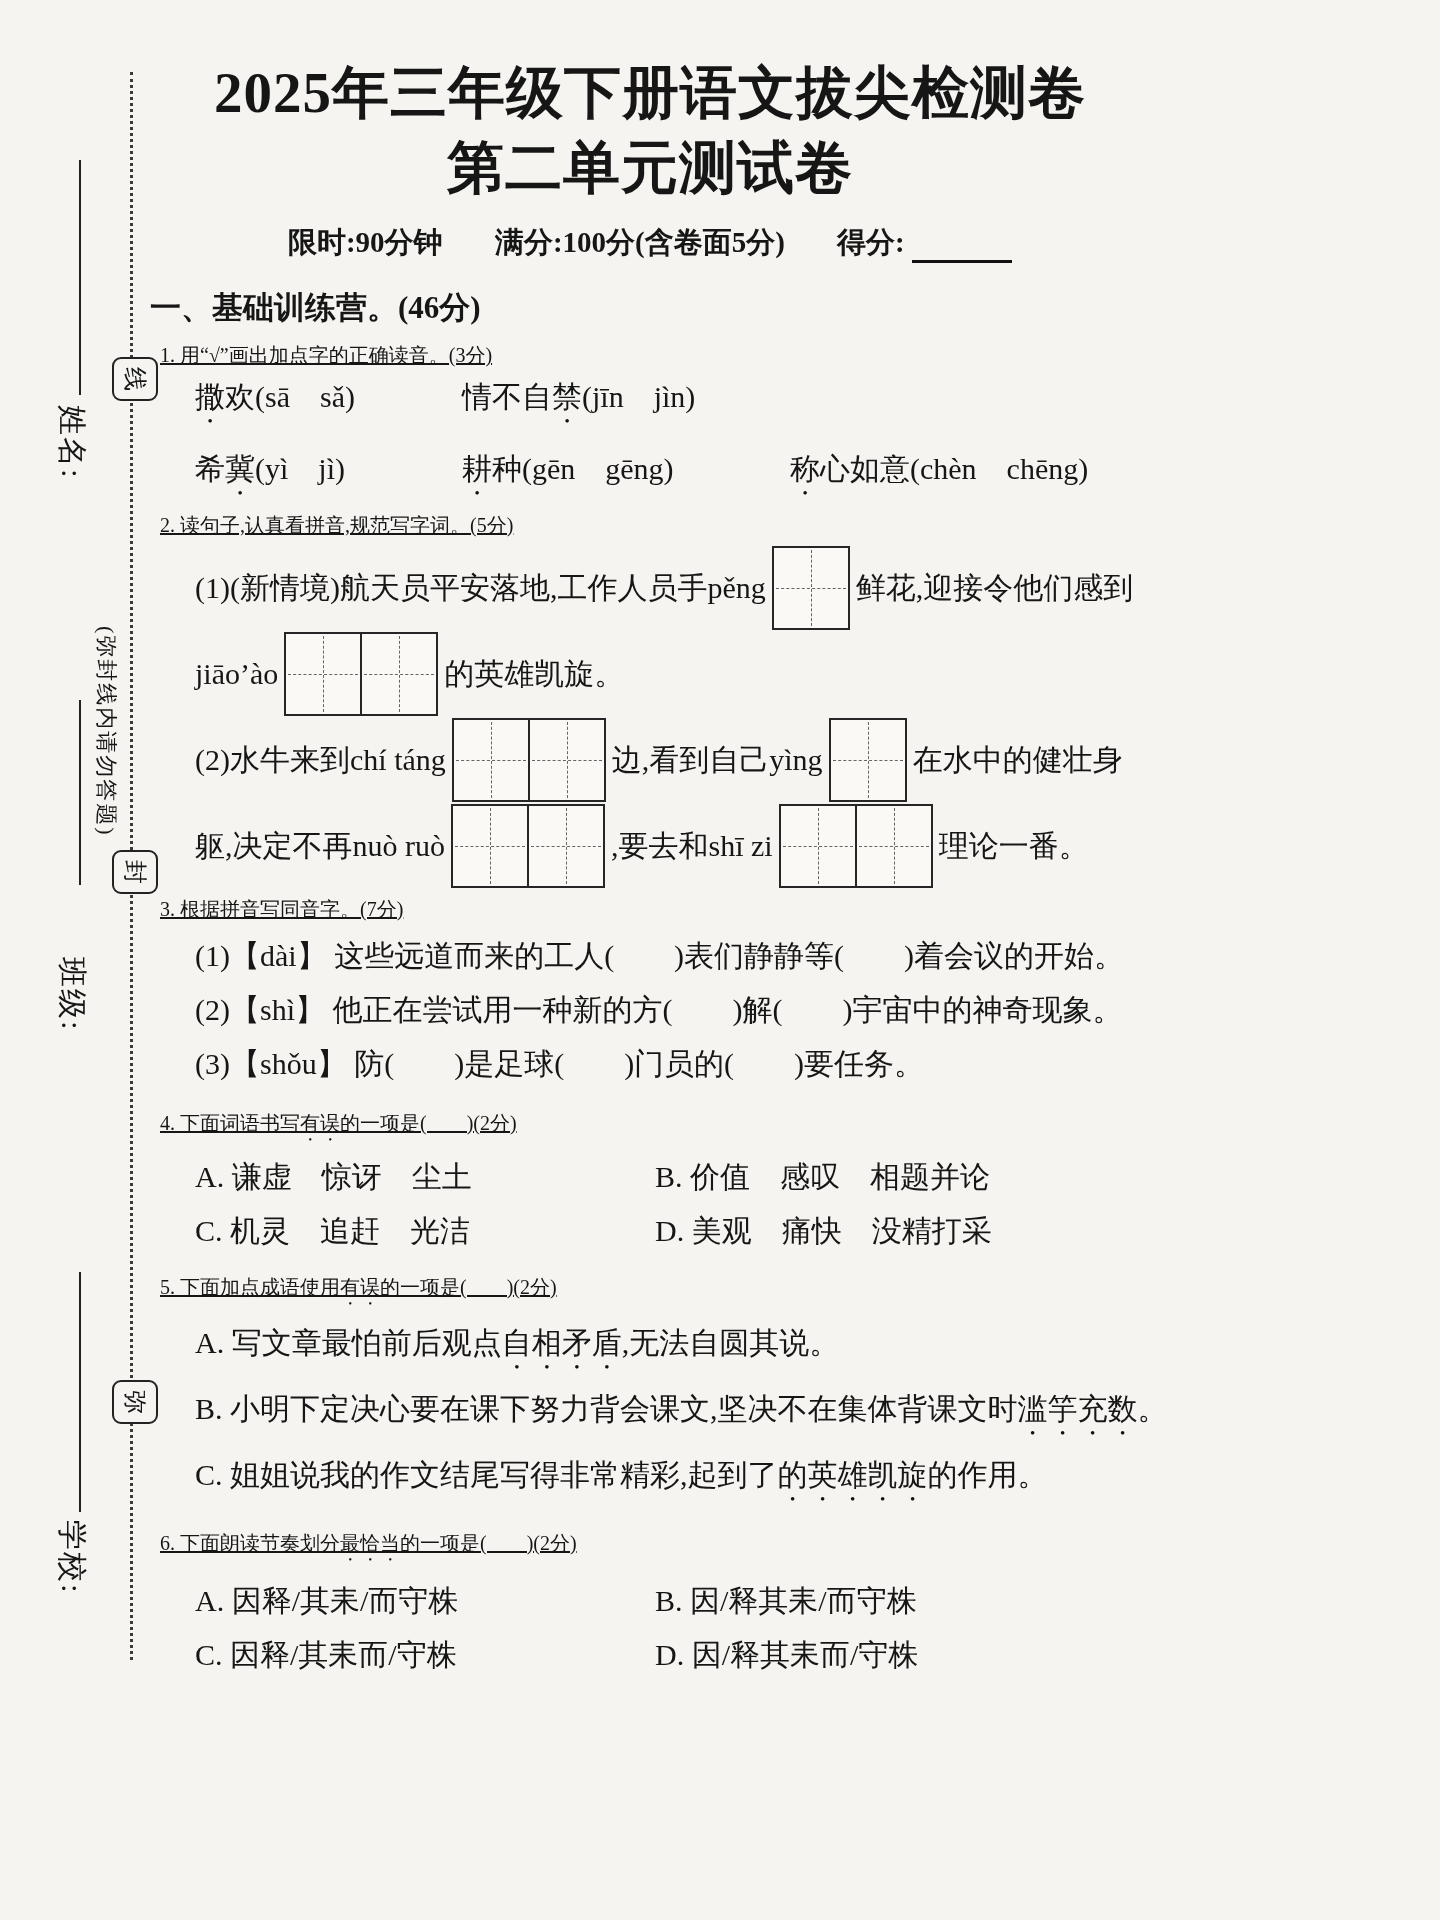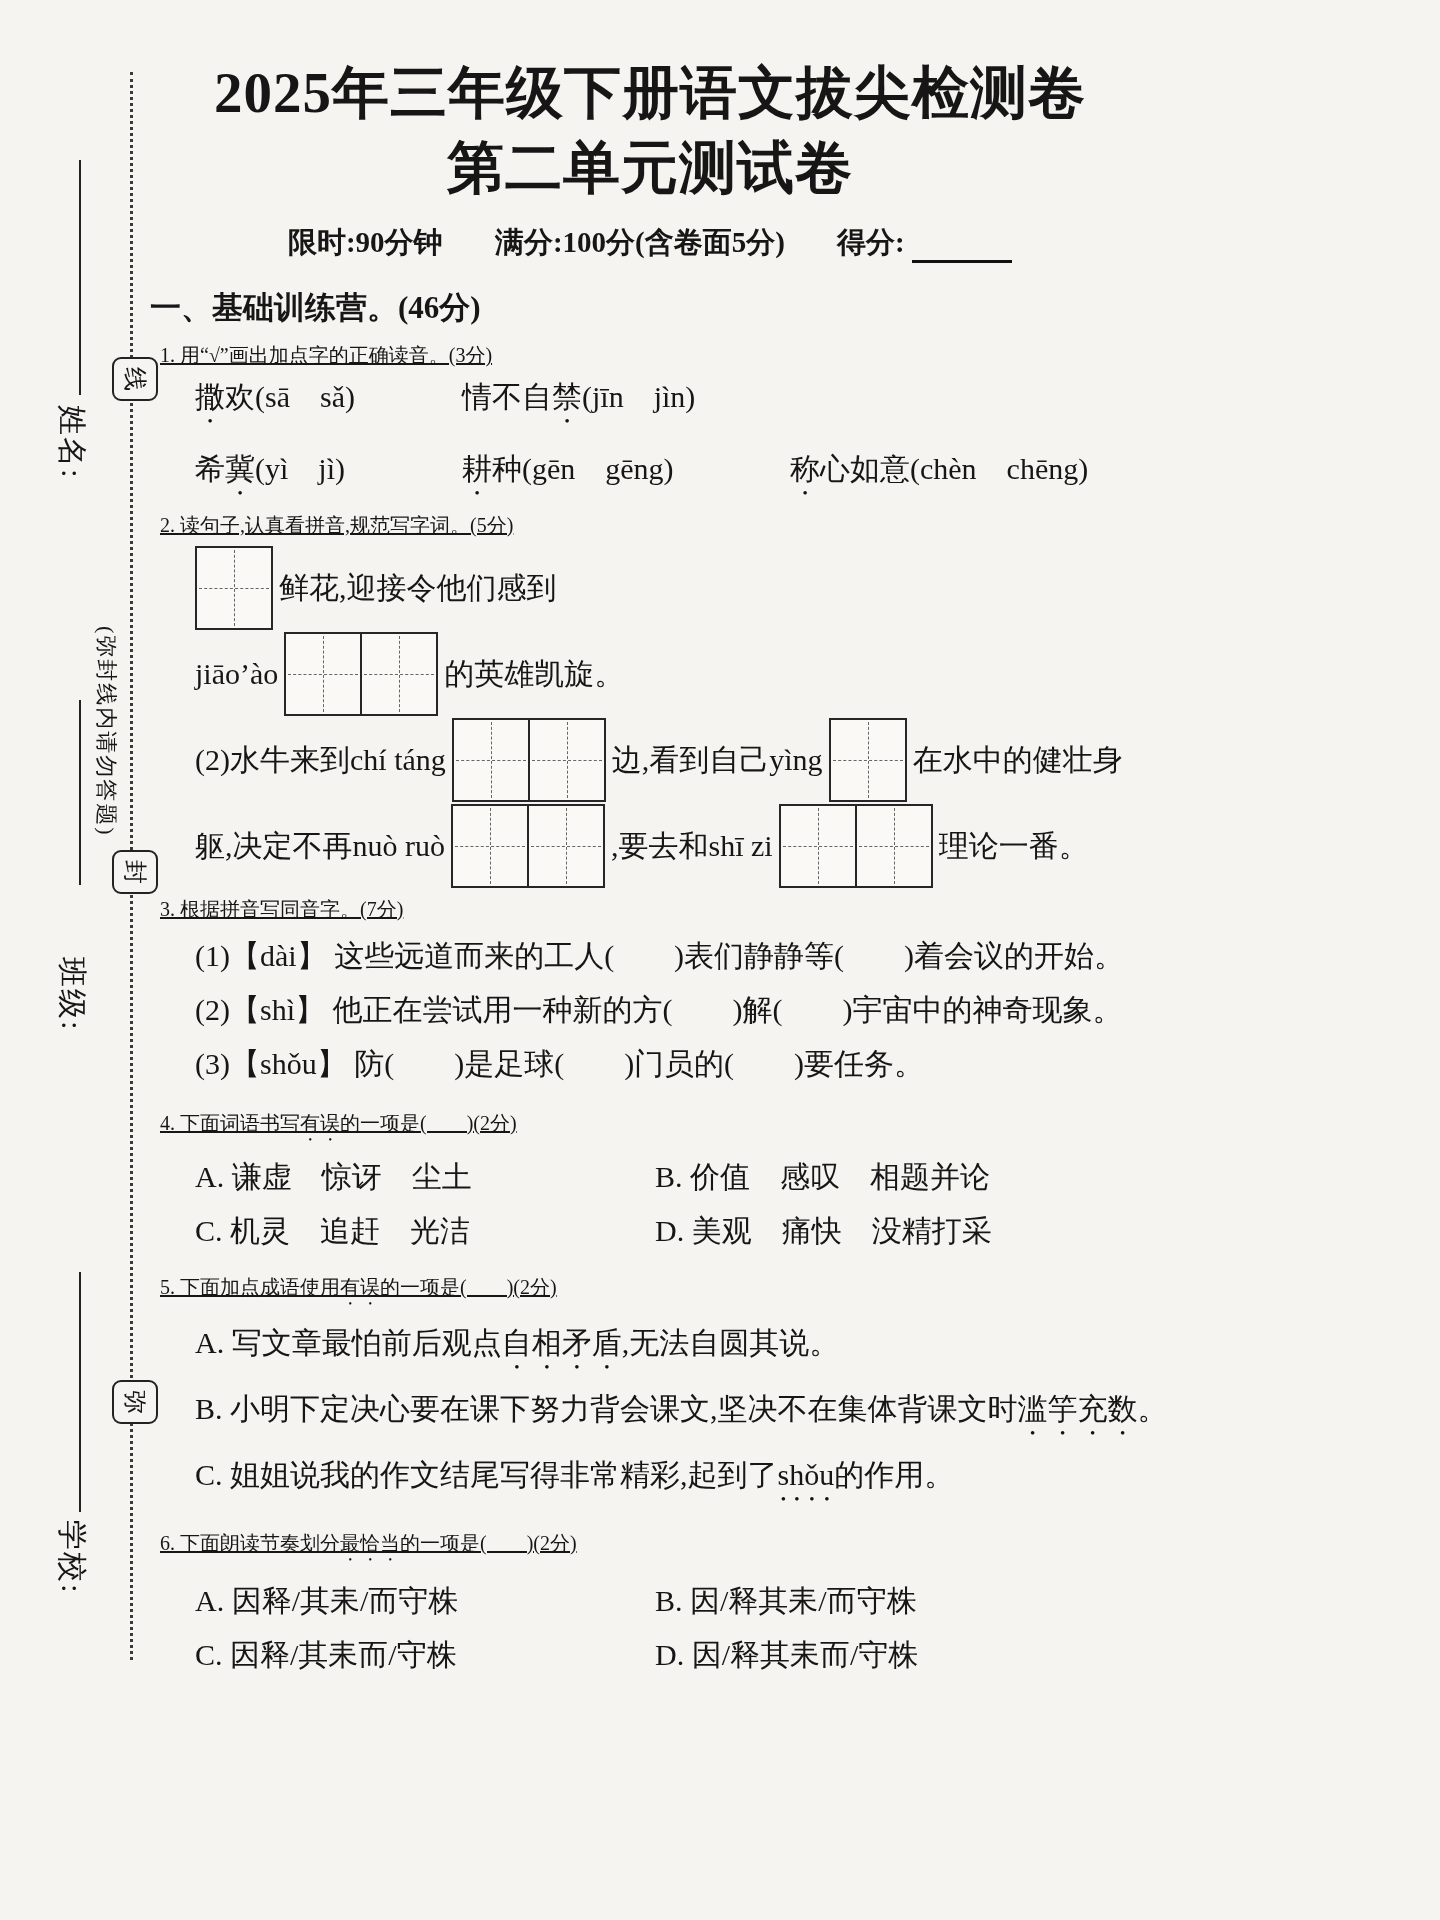--- a/index.html
+++ b/index.html
@@ -131,20 +131,21 @@
       <span class="c3"><span>情不自</span><span class="em">禁</span><span>(jīn　jìn)</span></span>
     </div>
     <div class="q1-row second">
       <span class="c1"><span>希</span><span class="em">冀</span><span>(yì　jì)</span></span>
       <span class="c2"><span></span><span class="em">耕</span><span>种(gēn　gēng)</span></span>
       <span class="c3"><span></span><span class="em">称</span><span>心如意(chèn　chēng)</span></span>
     </div>
 
     <div class="stem q2stem">2. 读句子,认真看拼音,规范写字词。(5分)</div>
     <div class="q2line">
+      <span>(1)(新情境)航天员平安落地,工作人员手pěng</span>
       <span class="grid">
           <span class="gcell"></span>
         </span>
       <span>鲜花,迎接令他们感到</span>
     </div>
     <div class="q2line">
       <span>jiāo’ào</span>
       <span class="grid">
           <span class="gcell"></span>
           <span class="gcell"></span>
@@ -197,21 +198,21 @@
     <div class="stem mt16">
       <span>5. 下面加点成语使用</span><span class="em">有误</span><span>的一项是(　　)(2分)</span>
     </div>
     <div class="optline">
       <span>A. 写文章最怕前后观点</span><span class="em">自相矛盾</span><span>,无法自圆其说。</span>
     </div>
     <div class="optline">
       <span>B. 小明下定决心要在课下努力背会课文,坚决不在集体背课文时</span><span class="em">滥竽充数</span><span>。</span>
     </div>
     <div class="optline">
-      <span>C. 姐姐说我的作文结尾写得非常精彩,起到了</span><span class="em">shǒu</span><span>的作用。</span>
+      <span>C. 姐姐说我的作文结尾写得非常精彩,起到了</span><span class="em">的英雄凯旋</span><span>的作用。</span>
     </div>
 
     <div class="stem mt16">
       <span>6. 下面朗读节奏划分</span><span class="em">最恰当</span><span>的一项是(　　)(2分)</span>
     </div>
     <div class="opt-row mt16">
       <span class="oA">A. 因释/其耒/而守株</span>
       <span>B. 因/释其耒/而守株</span>
     </div>
     <div class="opt-row mt14">

